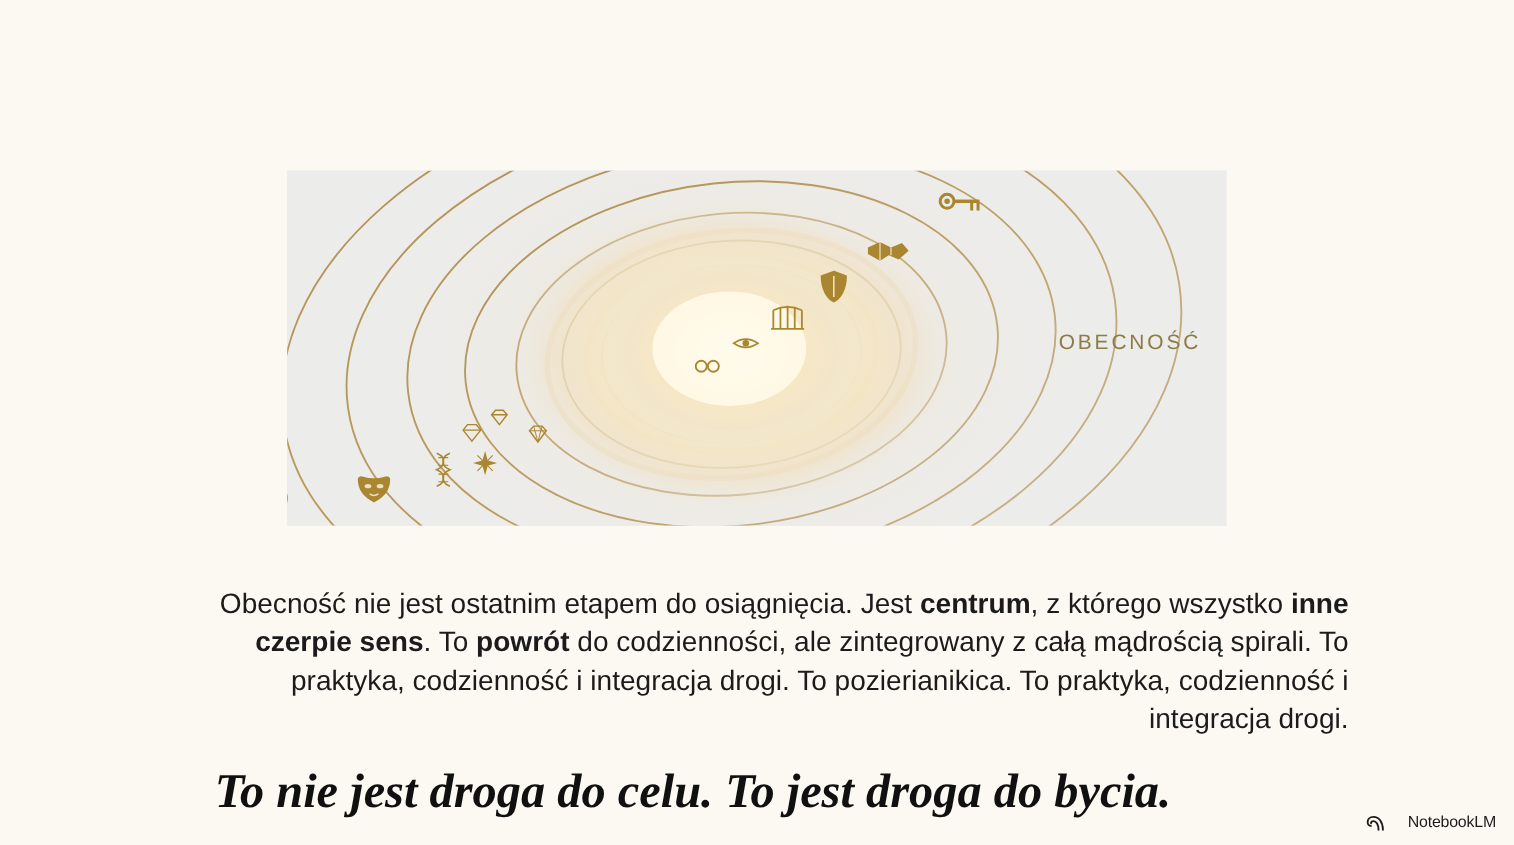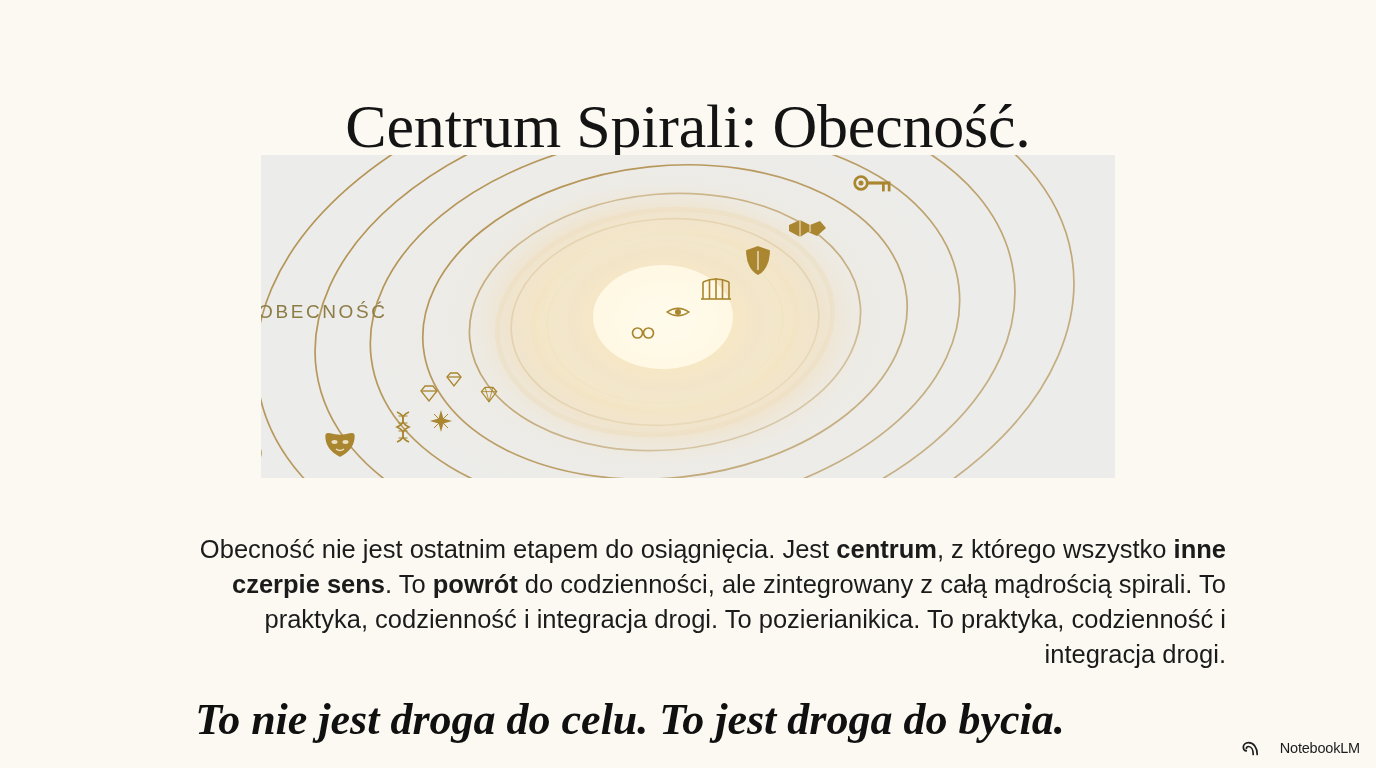--- a/index.html
+++ b/index.html
@@ -57,23 +57,22 @@
     height: 323px;
   }
   .center-label {
     position: absolute;
     left: 0;
     top: 0;
     width: 854px;
     height: 323px;
     display: flex;
     align-items: center;
-    justify-content: flex-start;
+    justify-content: flex-end;
     pointer-events: none;
-    padding-left: 20px;
   }
   .center-label span {
     font-family: "Liberation Sans", sans-serif;
     font-size: 19px;
     letter-spacing: 2.6px;
     color: #8d7c46;
     transform: translate(-23px, -5px);
   }
 
   
@@ -123,21 +122,20 @@
     letter-spacing: -0.2px;
     color: #1c1c1c;
   }
   .watermark svg { display: block; }
 </style>
 </head>
 <body>
 
 <div class="slide">
 
-  <h1 class="slide-title">Centrum Spirali: Obecność.</h1>
 
   <div class="figure-panel">
     <svg viewBox="0 0 854 323" xmlns="http://www.w3.org/2000/svg">
       <defs>
         <radialGradient id="coreGlow" cx="50%" cy="50%" r="50%">
           <stop offset="0%" stop-color="#fffdf6"></stop>
           <stop offset="26%" stop-color="#fdf4de"></stop>
           <stop offset="52%" stop-color="#f6e7c2"></stop>
           <stop offset="76%" stop-color="#f0e2c8" stop-opacity="0.75"></stop>
           <stop offset="100%" stop-color="#ececea" stop-opacity="0"></stop>

